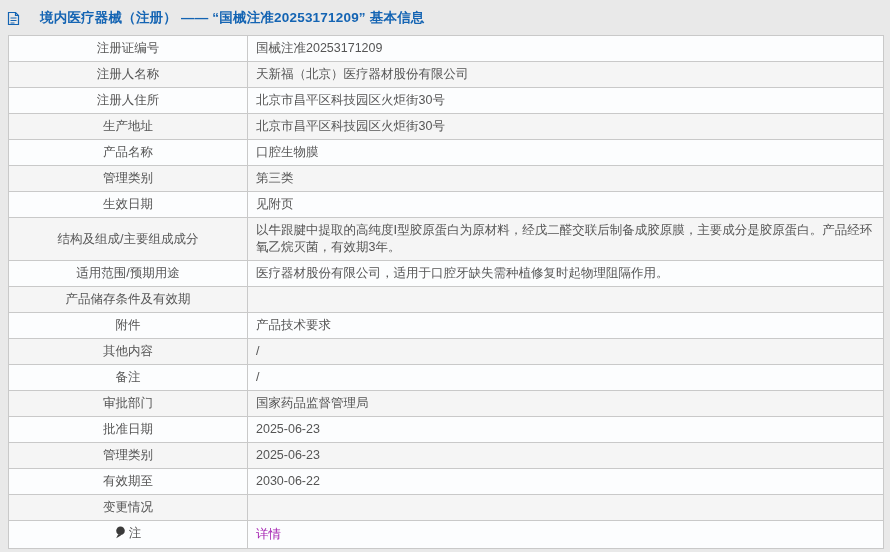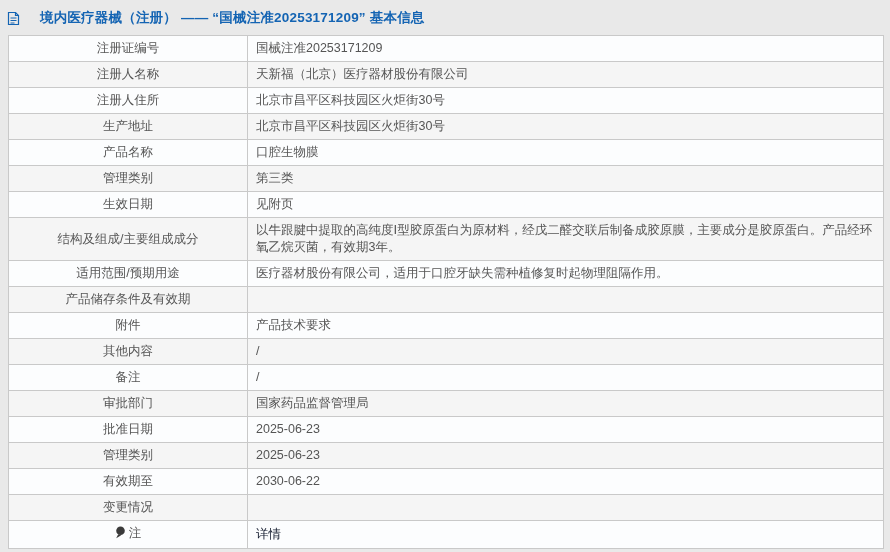--- a/index.html
+++ b/index.html
@@ -42,21 +42,21 @@
   table.info-table tr:nth-child(even) td { background: #f5f5f5; }
   table.info-table tr:nth-child(odd) td { background: #fcfdfe; }
   td.label-cell {
     width: 239px;
     text-align: center;
     padding-right: 9px;
     white-space: nowrap;
   }
   td.value-cell { padding-left: 10px; }
   td.value-cell a {
-    color: #0f172a;
+    color: #a21caf;
     text-decoration: none;
     cursor: pointer;
   }
   .balloon-icon {
     display: inline-block;
     vertical-align: -2px;
     margin-right: 3px;
   }
 </style>
 </head>

